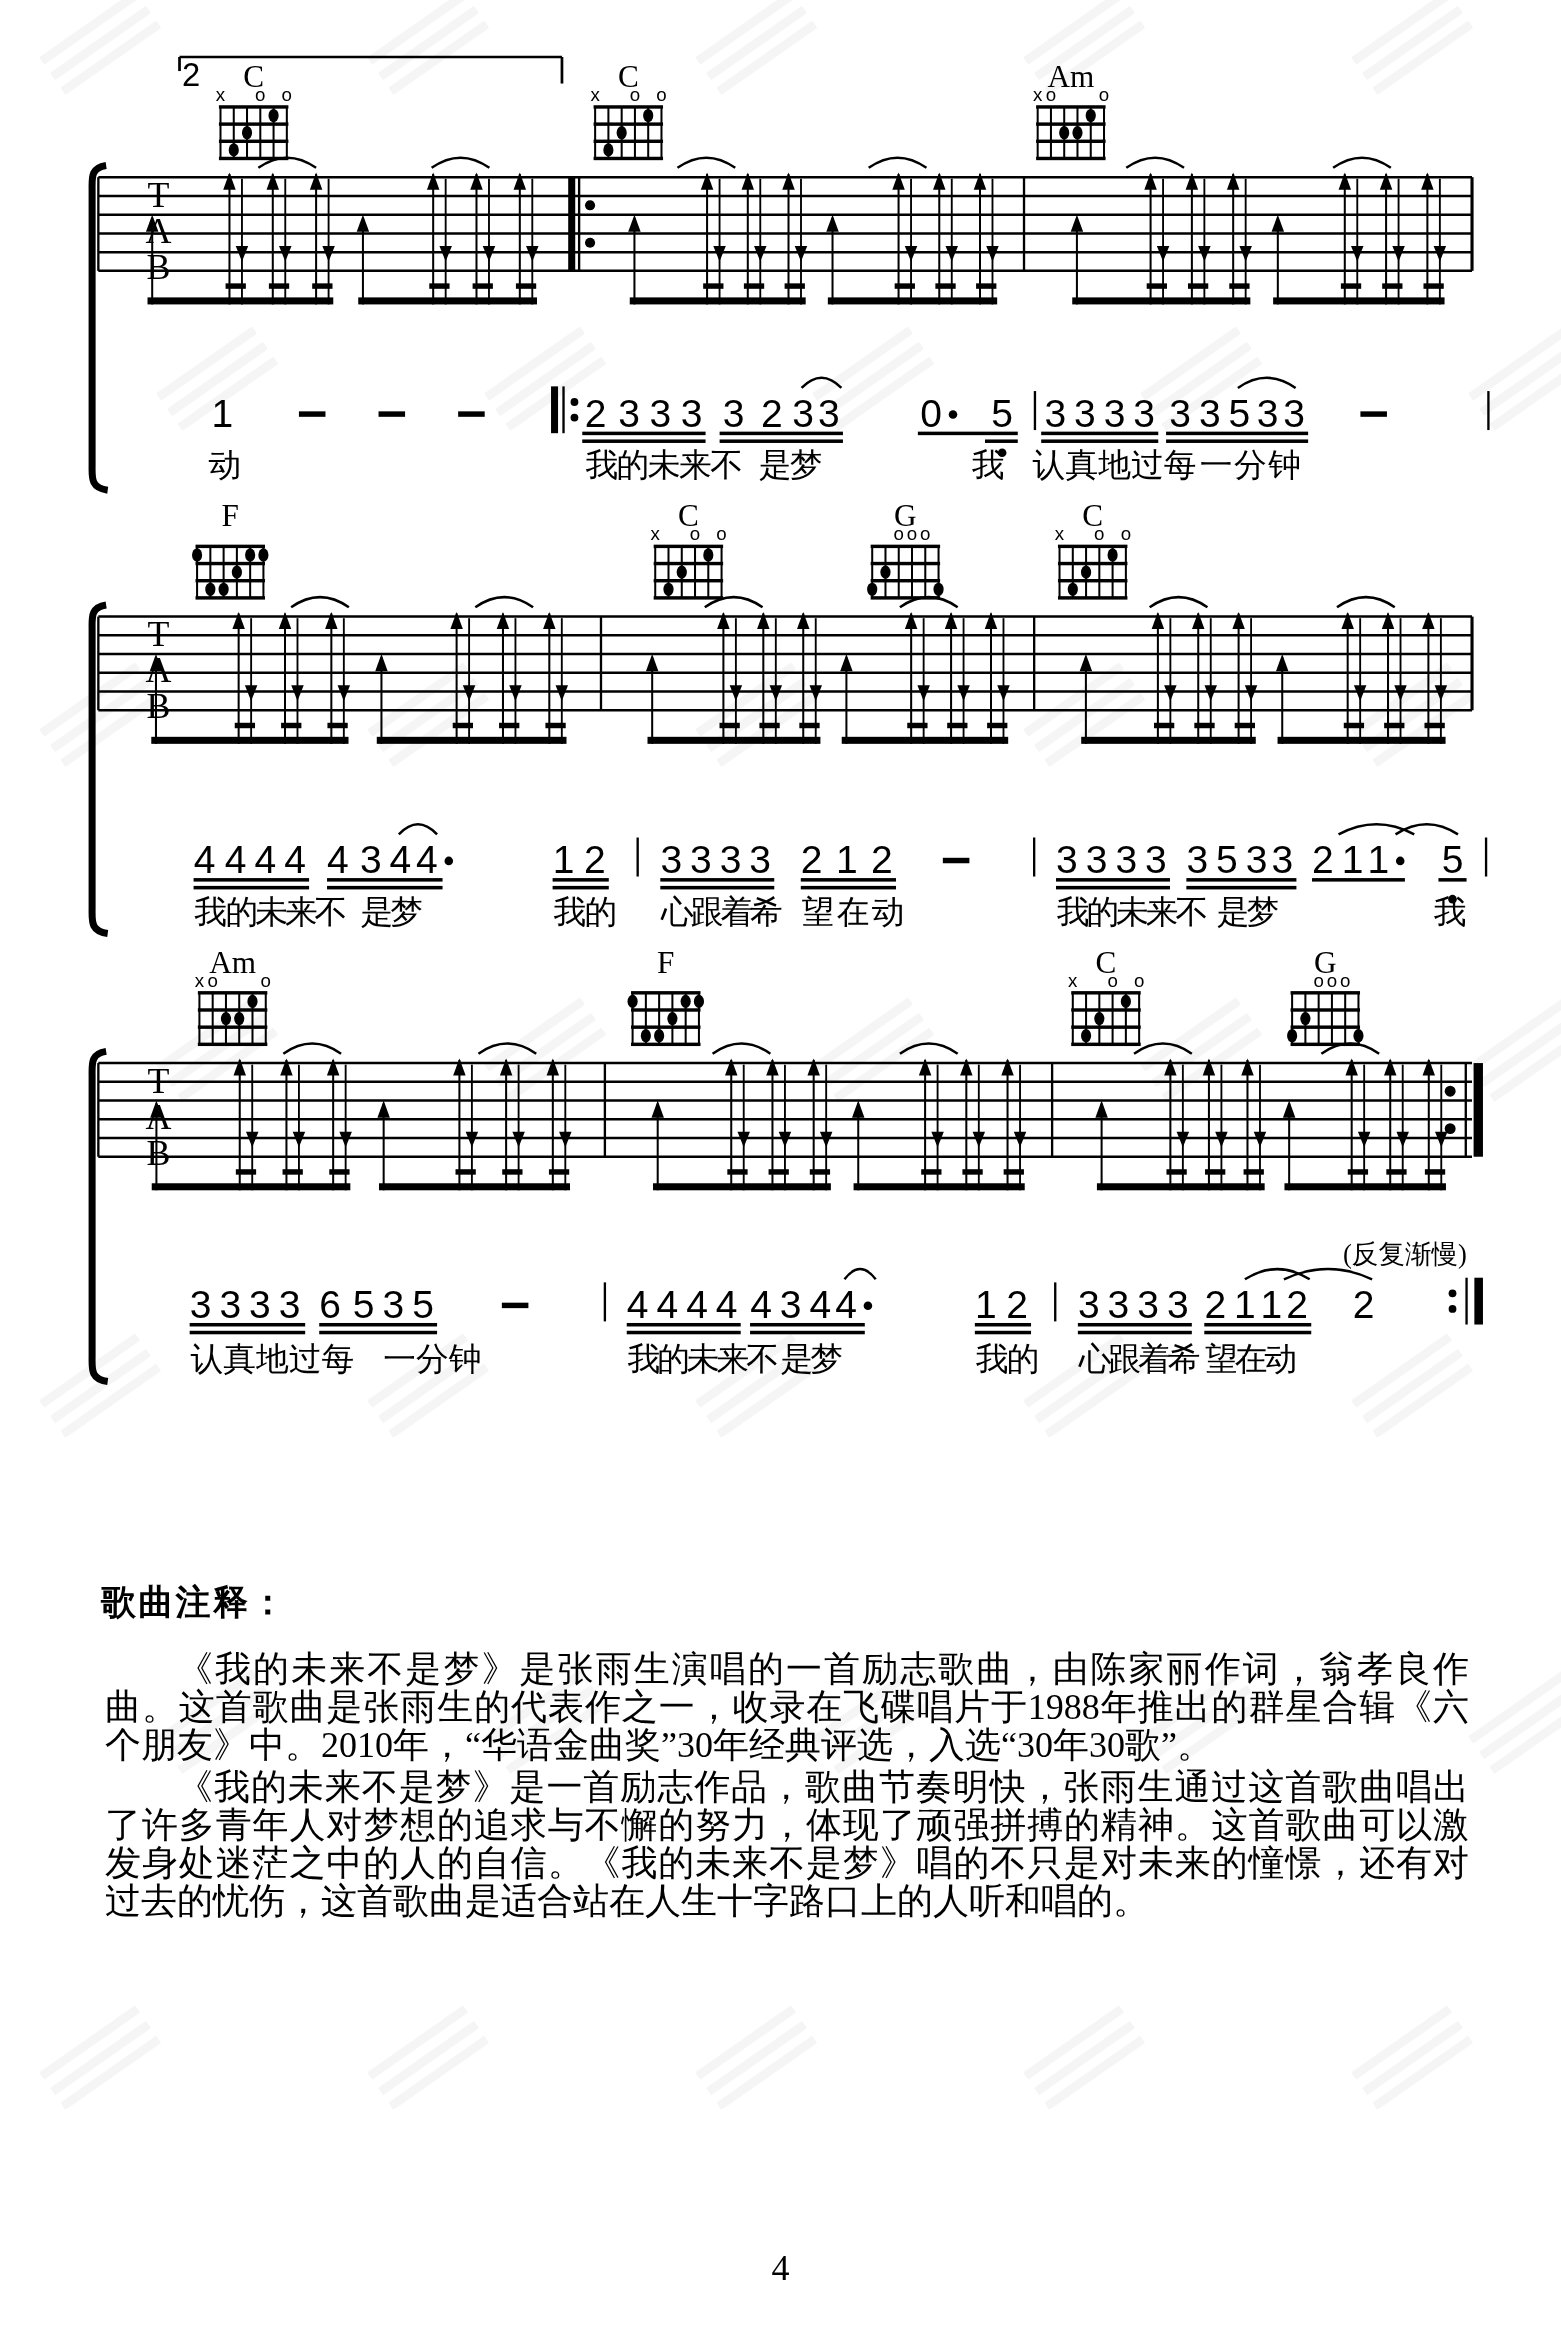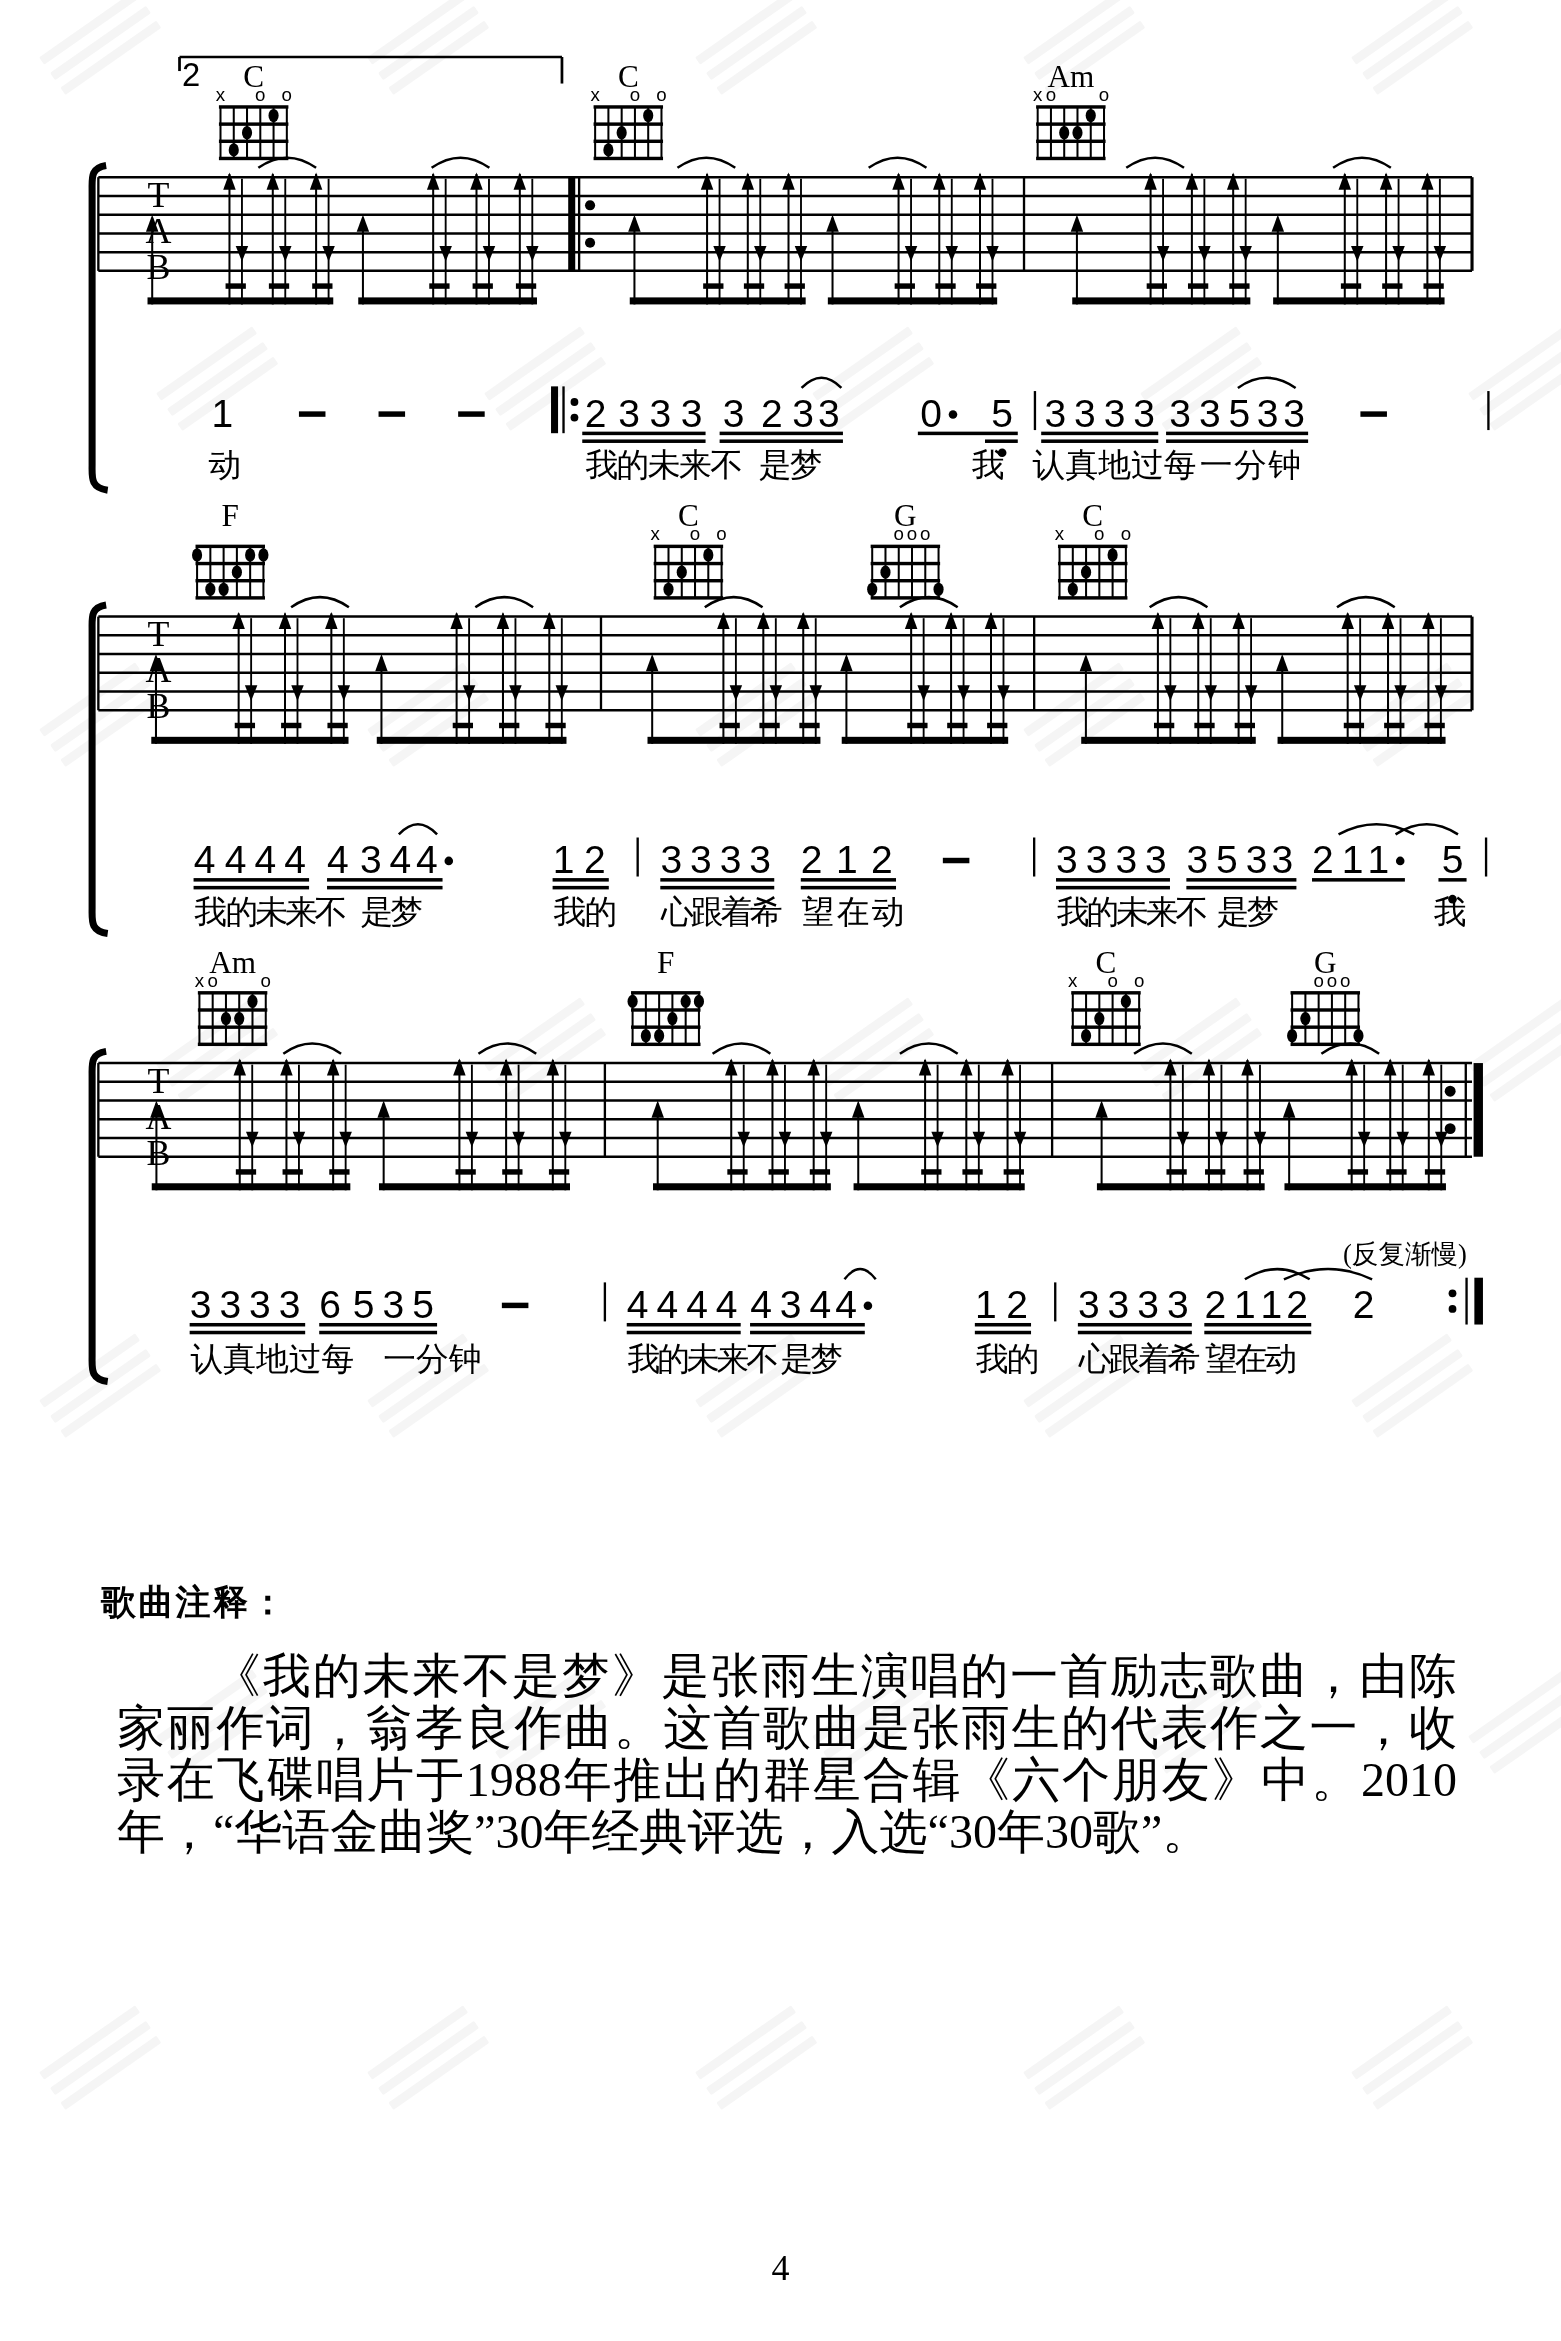--- a/index.html
+++ b/index.html
@@ -4,21 +4,21 @@
 <style>
   html,body{margin:0;padding:0;background:#fff;}
   #page{position:relative;width:1561px;height:2342px;background:#fff;overflow:hidden;
         font-family:"Liberation Serif","DejaVu Serif",serif;color:#000;}
   #watermarks{position:absolute;left:0;top:0;width:100%;height:100%;}
   .wm{position:absolute;width:117px;height:8.6px;background:#ededed;border-radius:1.6px;
       box-shadow:0 19px 0 #ededed,0 37px 0 #ededed;transform:rotate(-35deg);opacity:.55;}
   #score{position:absolute;left:0;top:0;}
   .notes{position:absolute;left:101px;top:1575px;width:1372px;}
   .notes h2{font-size:35px;line-height:55px;margin:0 0 20px 0;font-weight:bold;letter-spacing:2.3px;}
-  .notes p{font-size:48px;line-height:52px;margin:16px;text-indent:2em;text-align:justify;}
+  .notes p{font-size:36px;line-height:38px;margin:4px;text-indent:2em;text-align:justify;}
   .page-num{position:absolute;top:2247px;left:0;width:100%;text-align:center;font-size:36px;}
 </style>
 </head>
 <body>
 <div id="page">
 
   <div id="watermarks">
       <div class="wm" style="left: 31px; top: 23.4px;"></div>
       <div class="wm" style="left: 359px; top: 23.4px;"></div>
       <div class="wm" style="left: 687px; top: 23.4px;"></div>
@@ -892,17 +892,18 @@
         <text x="1641" y="1755" font-size="42" font-family="&quot;Liberation Serif&quot;,&quot;DejaVu Serif&quot;,serif" text-anchor="middle" font-weight="normal" fill="#000000">动</text>
       </g>
       <g>
         <text x="1800" y="1618" font-size="34" font-family="&quot;Liberation Serif&quot;,&quot;DejaVu Serif&quot;,serif" text-anchor="middle" font-weight="normal" fill="#000000">(反复渐慢)</text>
       </g>
     </svg>
 
   <div class="notes">
     <h2>歌曲注释：</h2>
     <p>《我的未来不是梦》是张雨生演唱的一首励志歌曲，由陈家丽作词，翁孝良作曲。这首歌曲是张雨生的代表作之一，收录在飞碟唱片于1988年推出的群星合辑《六个朋友》中。2010年，“华语金曲奖”30年经典评选，入选“30年30歌”。</p>
+    <p>《我的未来不是梦》是一首励志作品，歌曲节奏明快，张雨生通过这首歌曲唱出了许多青年人对梦想的追求与不懈的努力，体现了顽强拼搏的精神。这首歌曲可以激发身处迷茫之中的人的自信。《我的未来不是梦》唱的不只是对未来的憧憬，还有对过去的忧伤，这首歌曲是适合站在人生十字路口上的人听和唱的。</p>
   </div>
 
   <div class="page-num">4</div>
 </div>
 
 
 </body></html>

